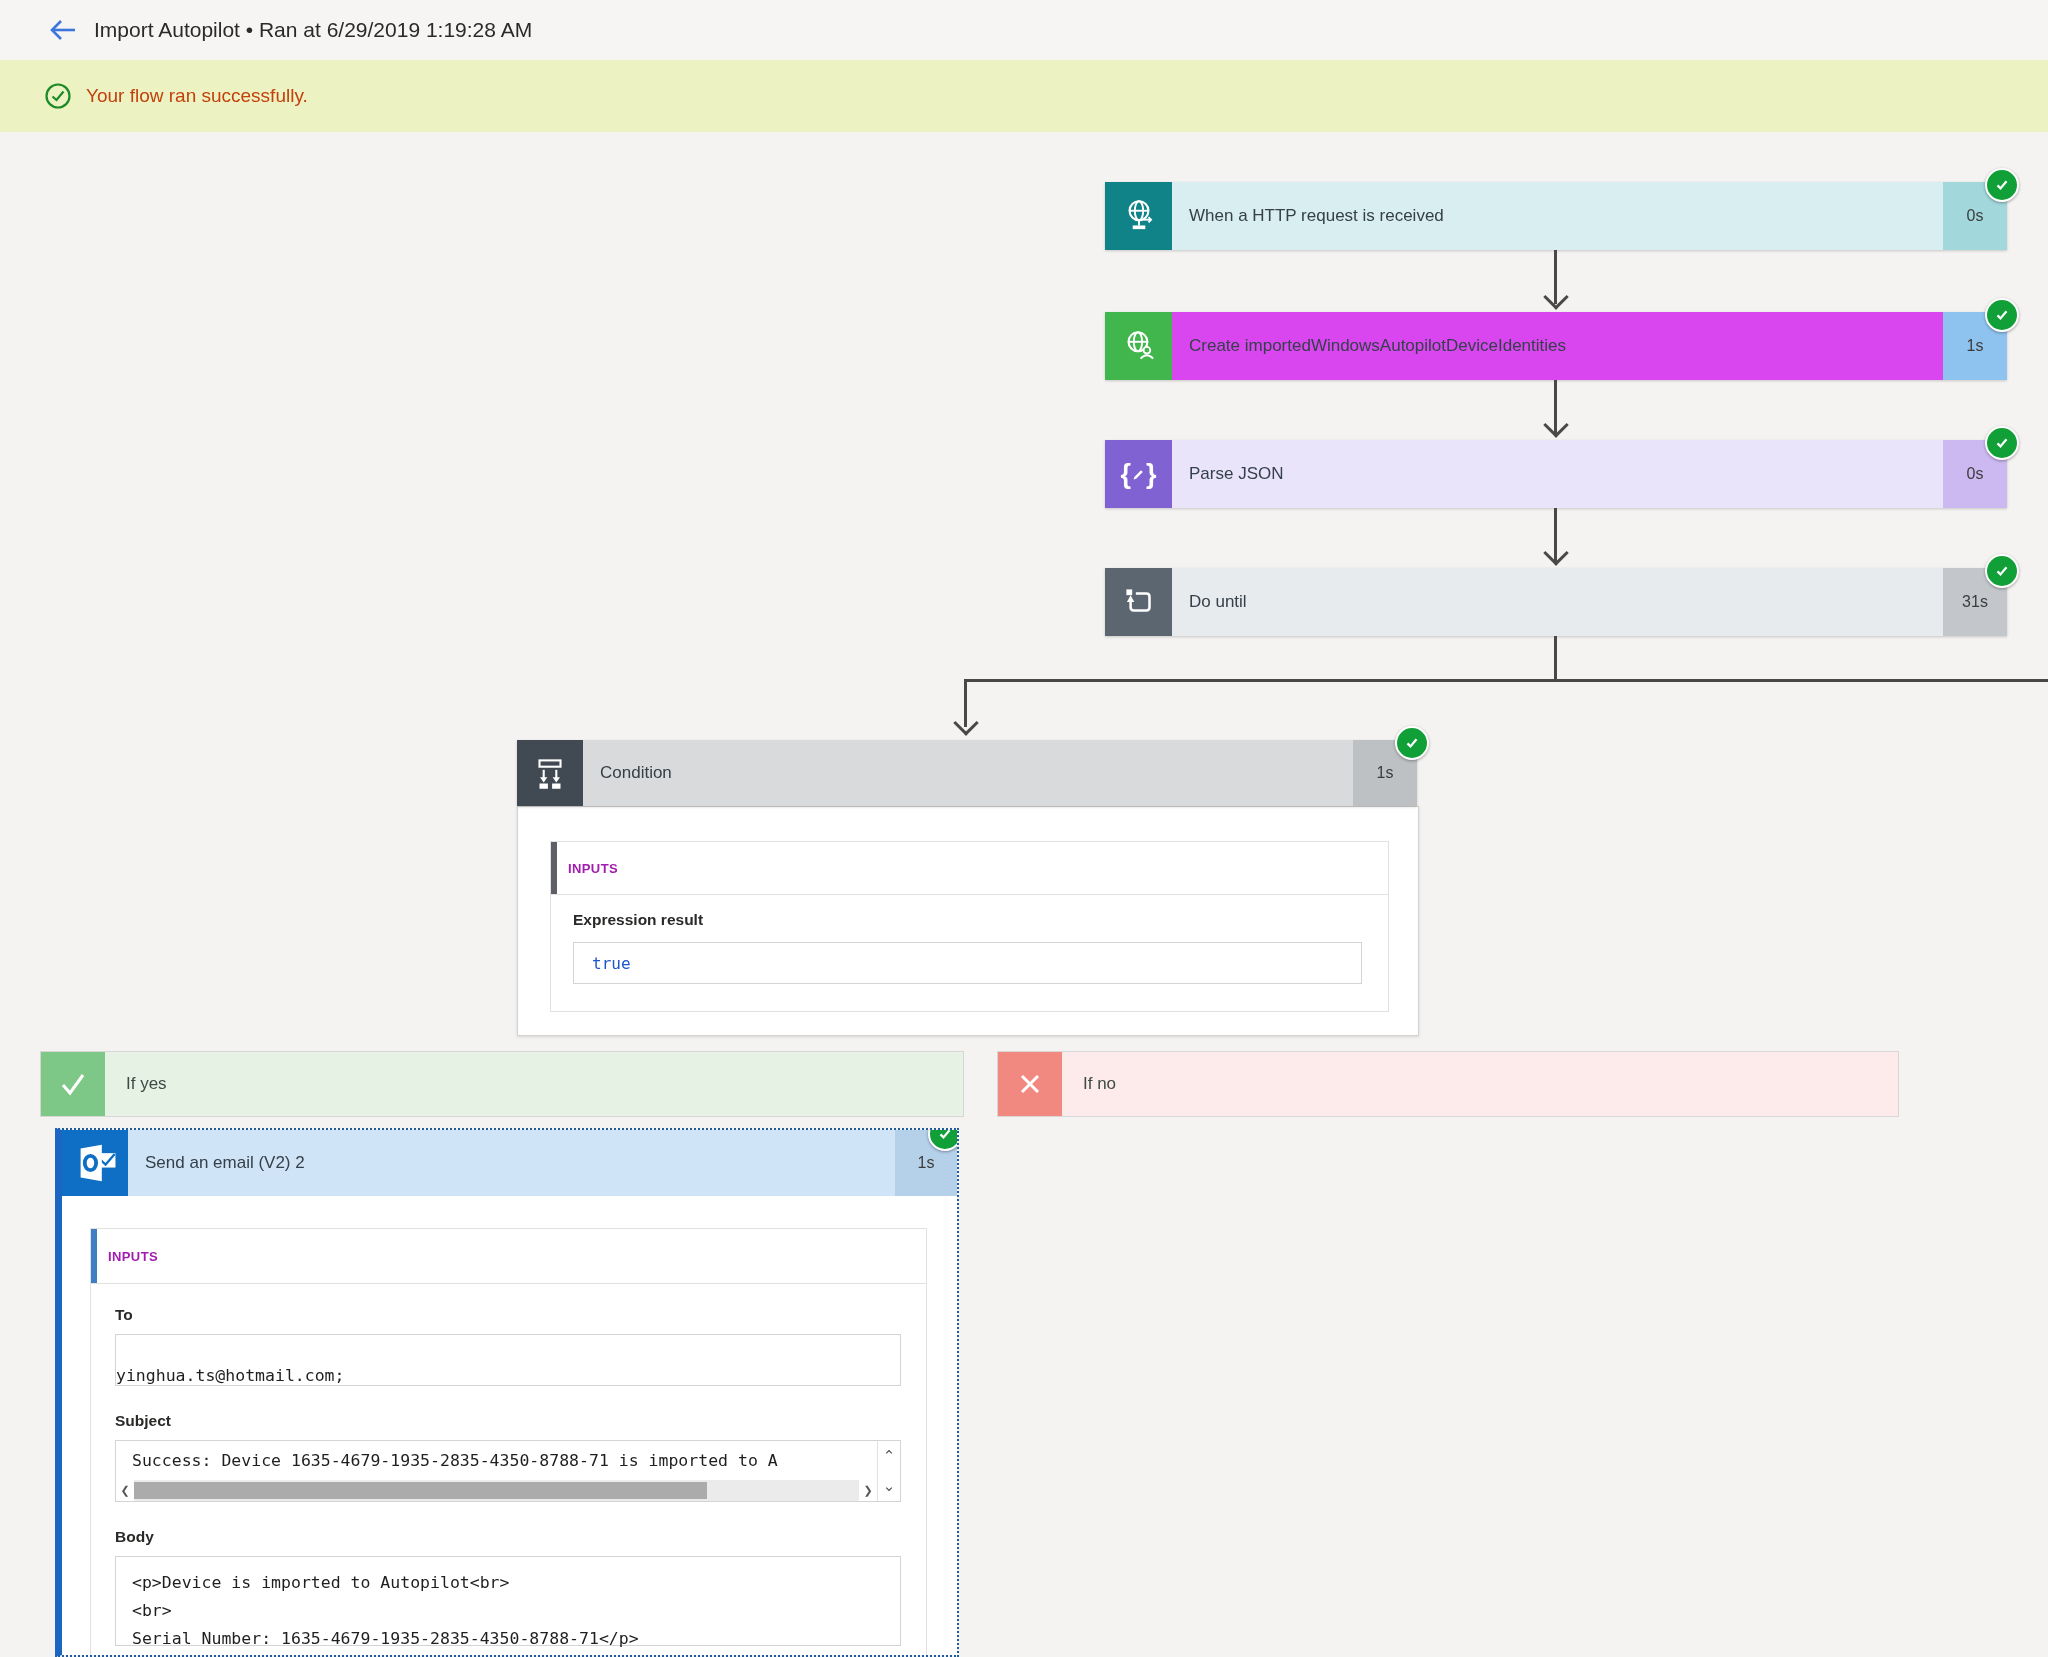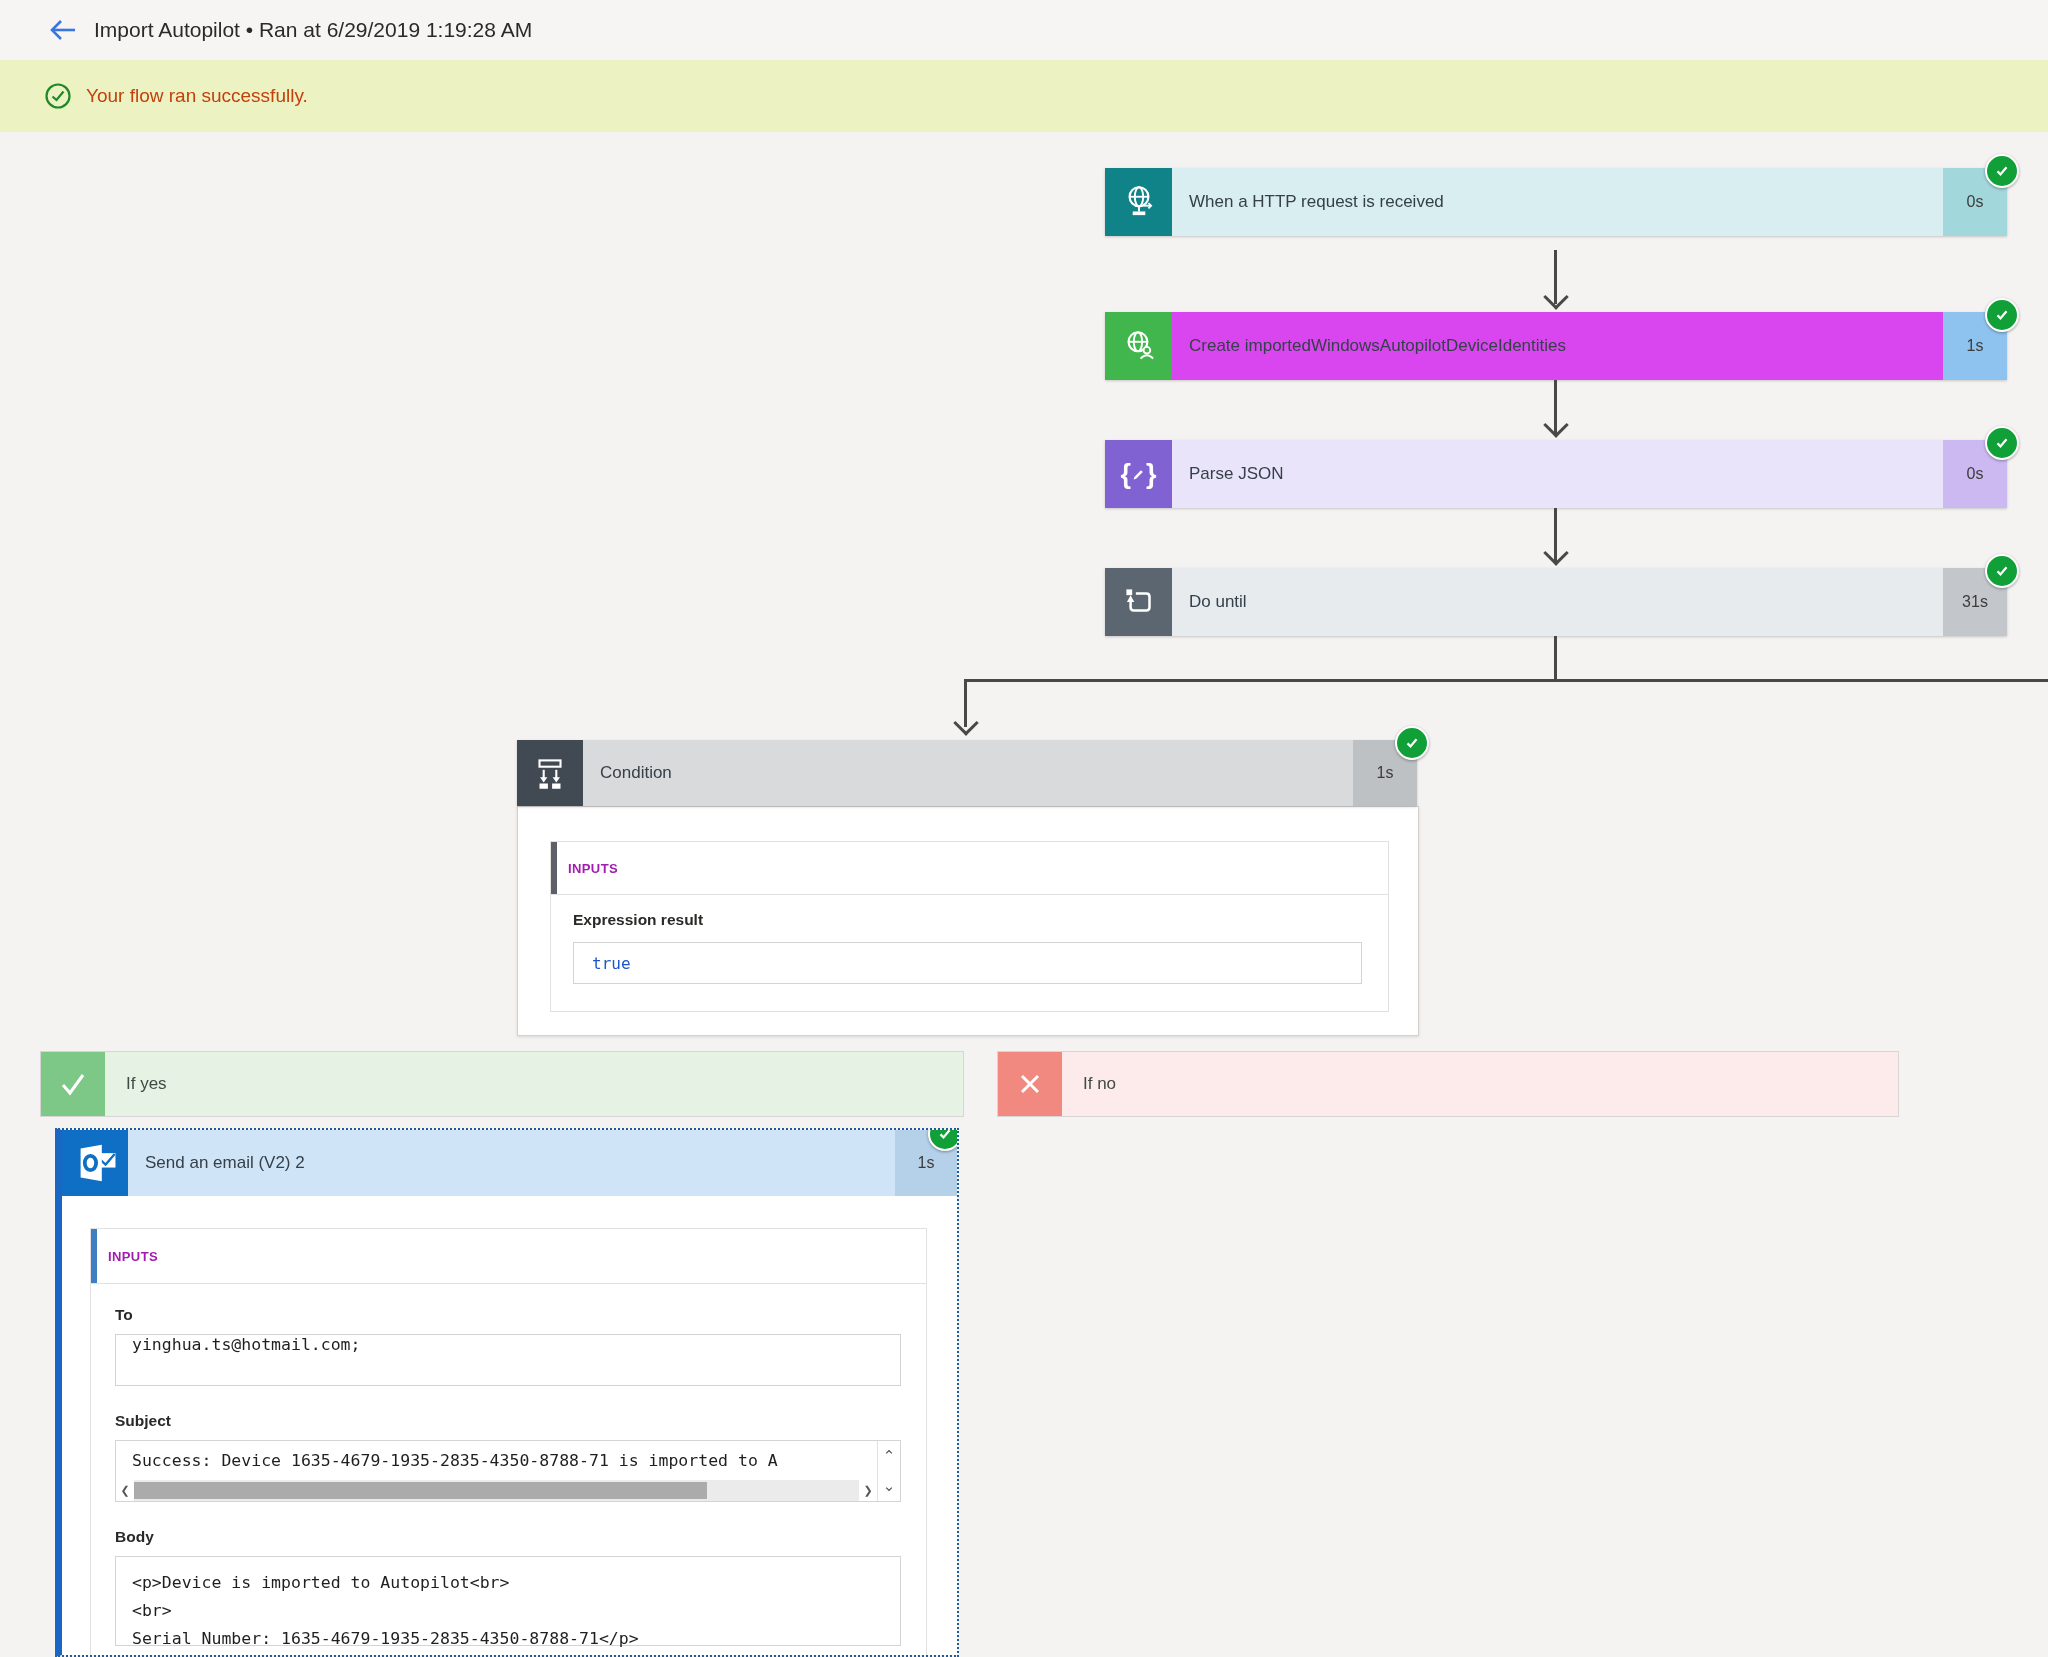--- a/index.html
+++ b/index.html
@@ -63,21 +63,21 @@
 </div>
 
 <div class="banner">
   <svg class="bicon" viewBox="0 0 28 28">
     <circle cx="14" cy="14" r="11.5" fill="none" stroke="#1d8a27" stroke-width="2.2"></circle>
     <polyline points="8.5,14.5 12.5,18 19.5,9.5" fill="none" stroke="#1d8a27" stroke-width="2.2"></polyline>
   </svg>
   <div class="btext">Your flow ran successfully.</div>
 </div>
 
-<div class="block" style="left:1105px;top:168px;width:902px;height:68px;background:#d9eef0;">
+<div class="block" style="left:1105px;top:182px;width:902px;height:68px;background:#d9eef0;">
   <div class="bicon" style="width:67px;background:#0f8387;">
     <svg width="42" height="42" viewBox="0 0 40 40">
       <circle cx="20" cy="15" r="9" fill="none" stroke="#fff" stroke-width="2"></circle>
       <ellipse cx="20" cy="15" rx="4" ry="9" fill="none" stroke="#fff" stroke-width="1.8"></ellipse>
       <line x1="11" y1="15" x2="29" y2="15" stroke="#fff" stroke-width="1.8"></line>
       <line x1="24" y1="23.5" x2="31" y2="23.5" stroke="#fff" stroke-width="1.8"></line>
       <polyline points="29,21 31.5,23.5 29,26" fill="none" stroke="#fff" stroke-width="1.8"></polyline>
       <line x1="20" y1="24" x2="20" y2="29" stroke="#fff" stroke-width="1.8"></line>
       <rect x="14" y="29" width="12" height="3.5" fill="#fff"></rect>
     </svg>
@@ -235,21 +235,21 @@
   <div class="email-card">
     <div class="inputs-card" style="left:28px;top:32px;width:835px;height:500px;">
       <div class="inputs-head" style="height:54px;">
         <div class="inputs-accent" style="background:#3f7fc1;"></div>
         <div class="inputs-title">INPUTS</div>
       </div>
 
       <div style="padding:22px 25px 0 24px;">
 
         <div class="field-label">To</div>
-        <div class="value-box" style="margin-top:10px;height:50px;display:flex;align-items:flex-start;padding-left:16px;">
+        <div class="value-box" style="margin-top:10px;height:50px;display:flex;align-items:flex-end;">
           <span class="mono" style="font-size:16.5px;color:#1f1f1f;">yinghua.ts@hotmail.com;</span>
         </div>
 
         <div class="field-label" style="margin-top:26px;">Subject</div>
         <div class="value-box" style="margin-top:10px;height:60px;display:flex;">
           <div style="flex:1;display:flex;flex-direction:column;min-width:0;">
             <div style="flex:1;display:flex;align-items:center;padding-left:16px;overflow:hidden;">
               <span class="mono" style="font-size:16.5px;color:#1f1f1f;white-space:nowrap;">Success: Device 1635-4679-1935-2835-4350-8788-71 is imported to A</span>
             </div>
             <div style="height:21px;display:flex;align-items:stretch;">

